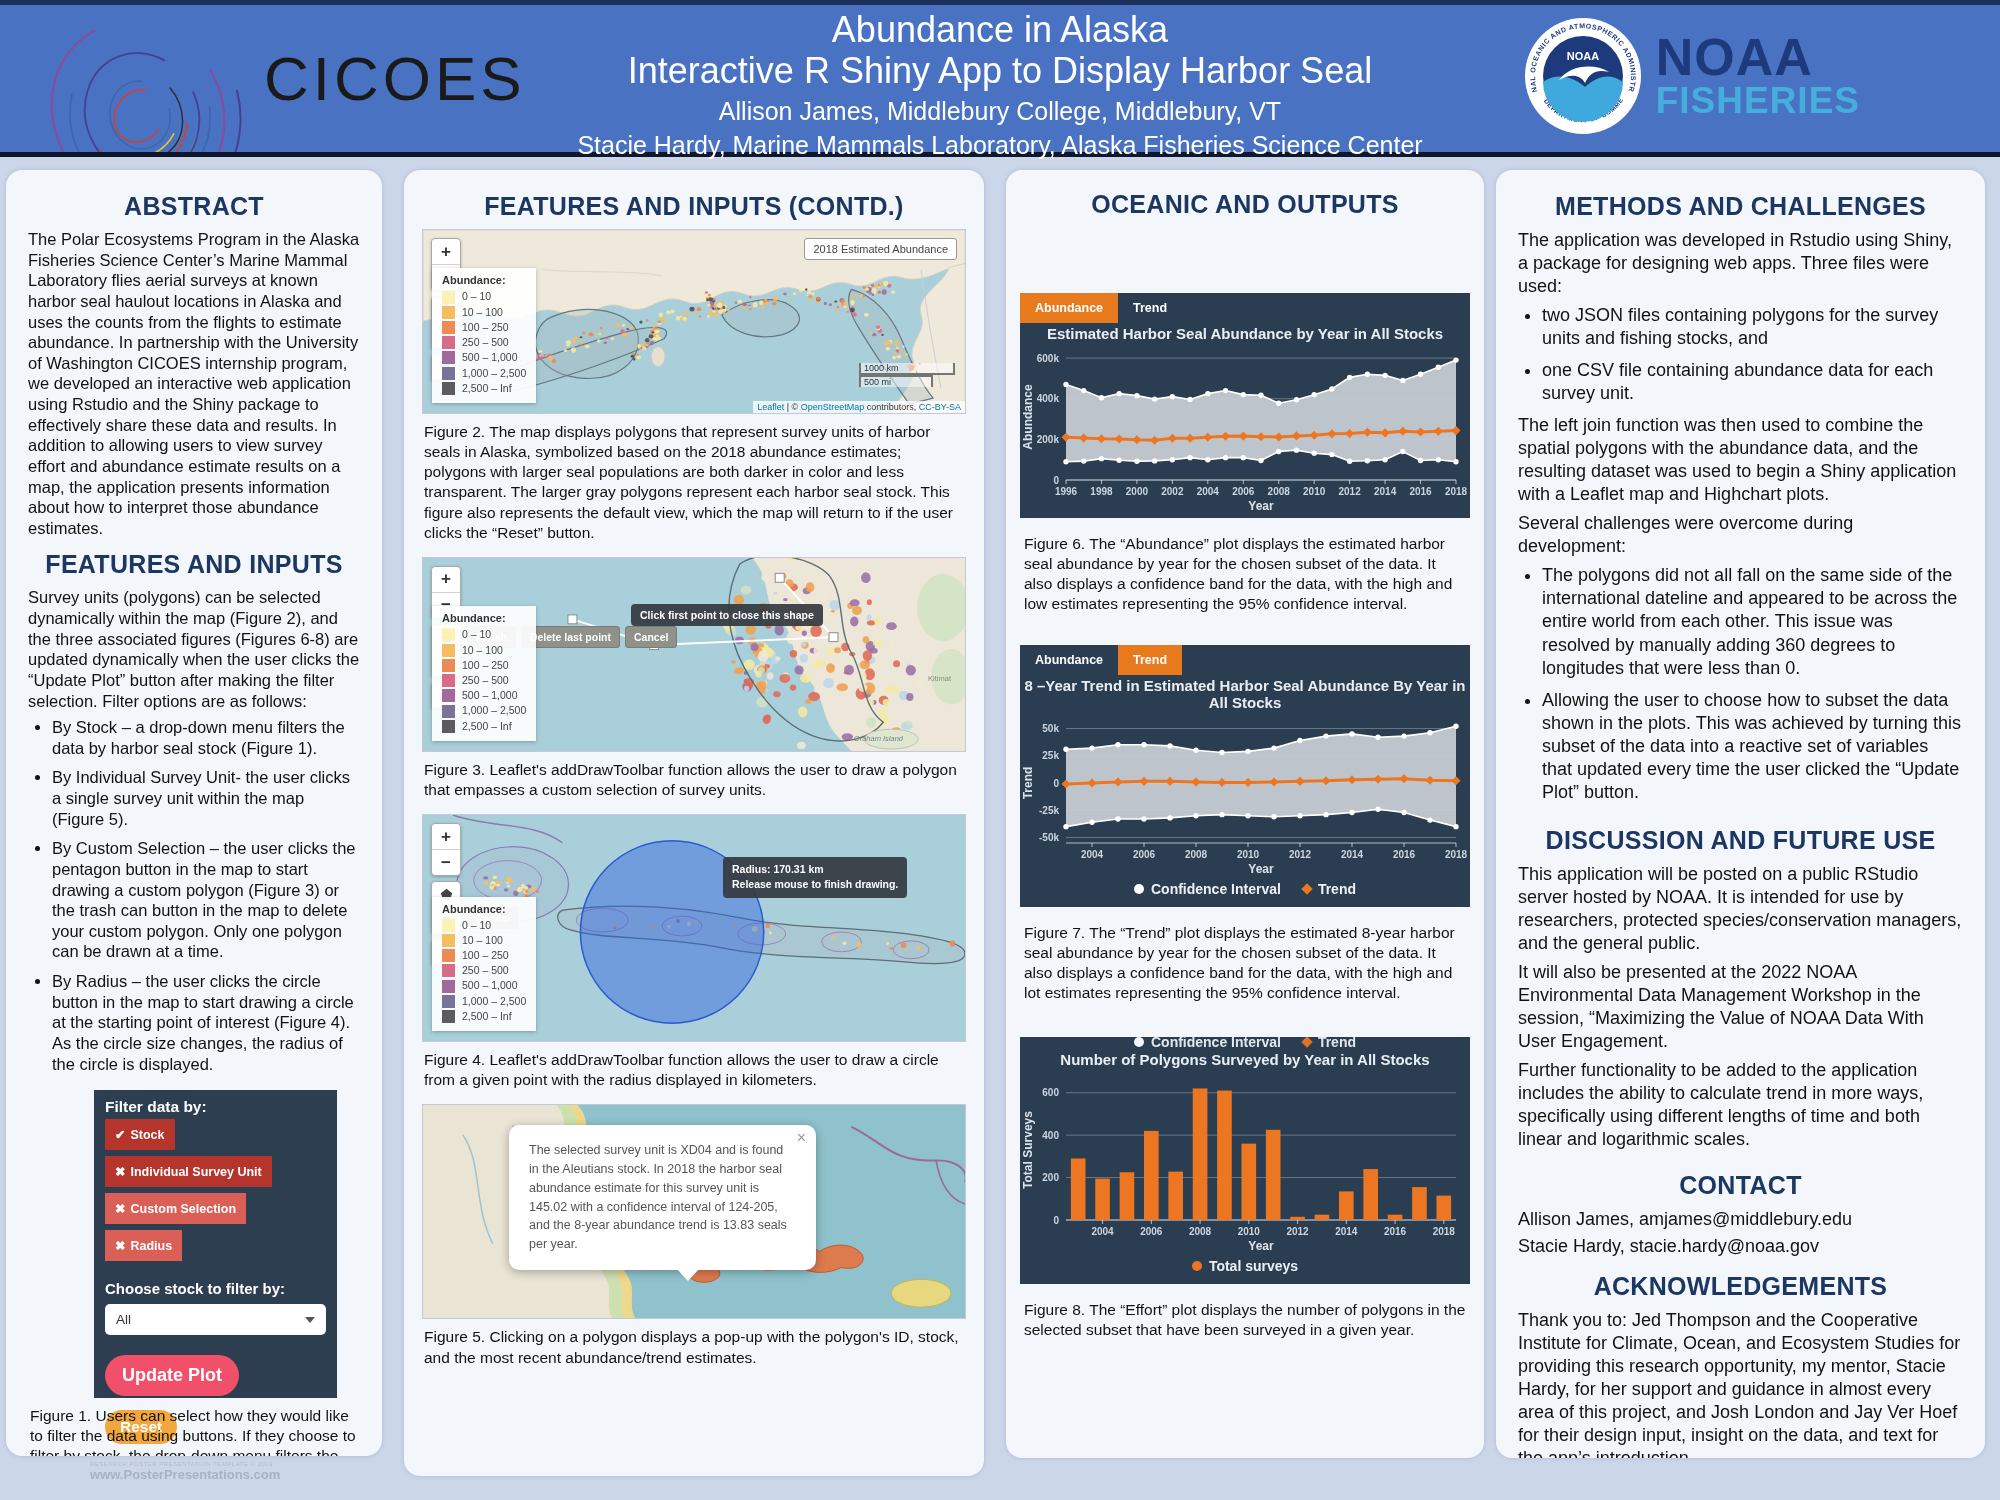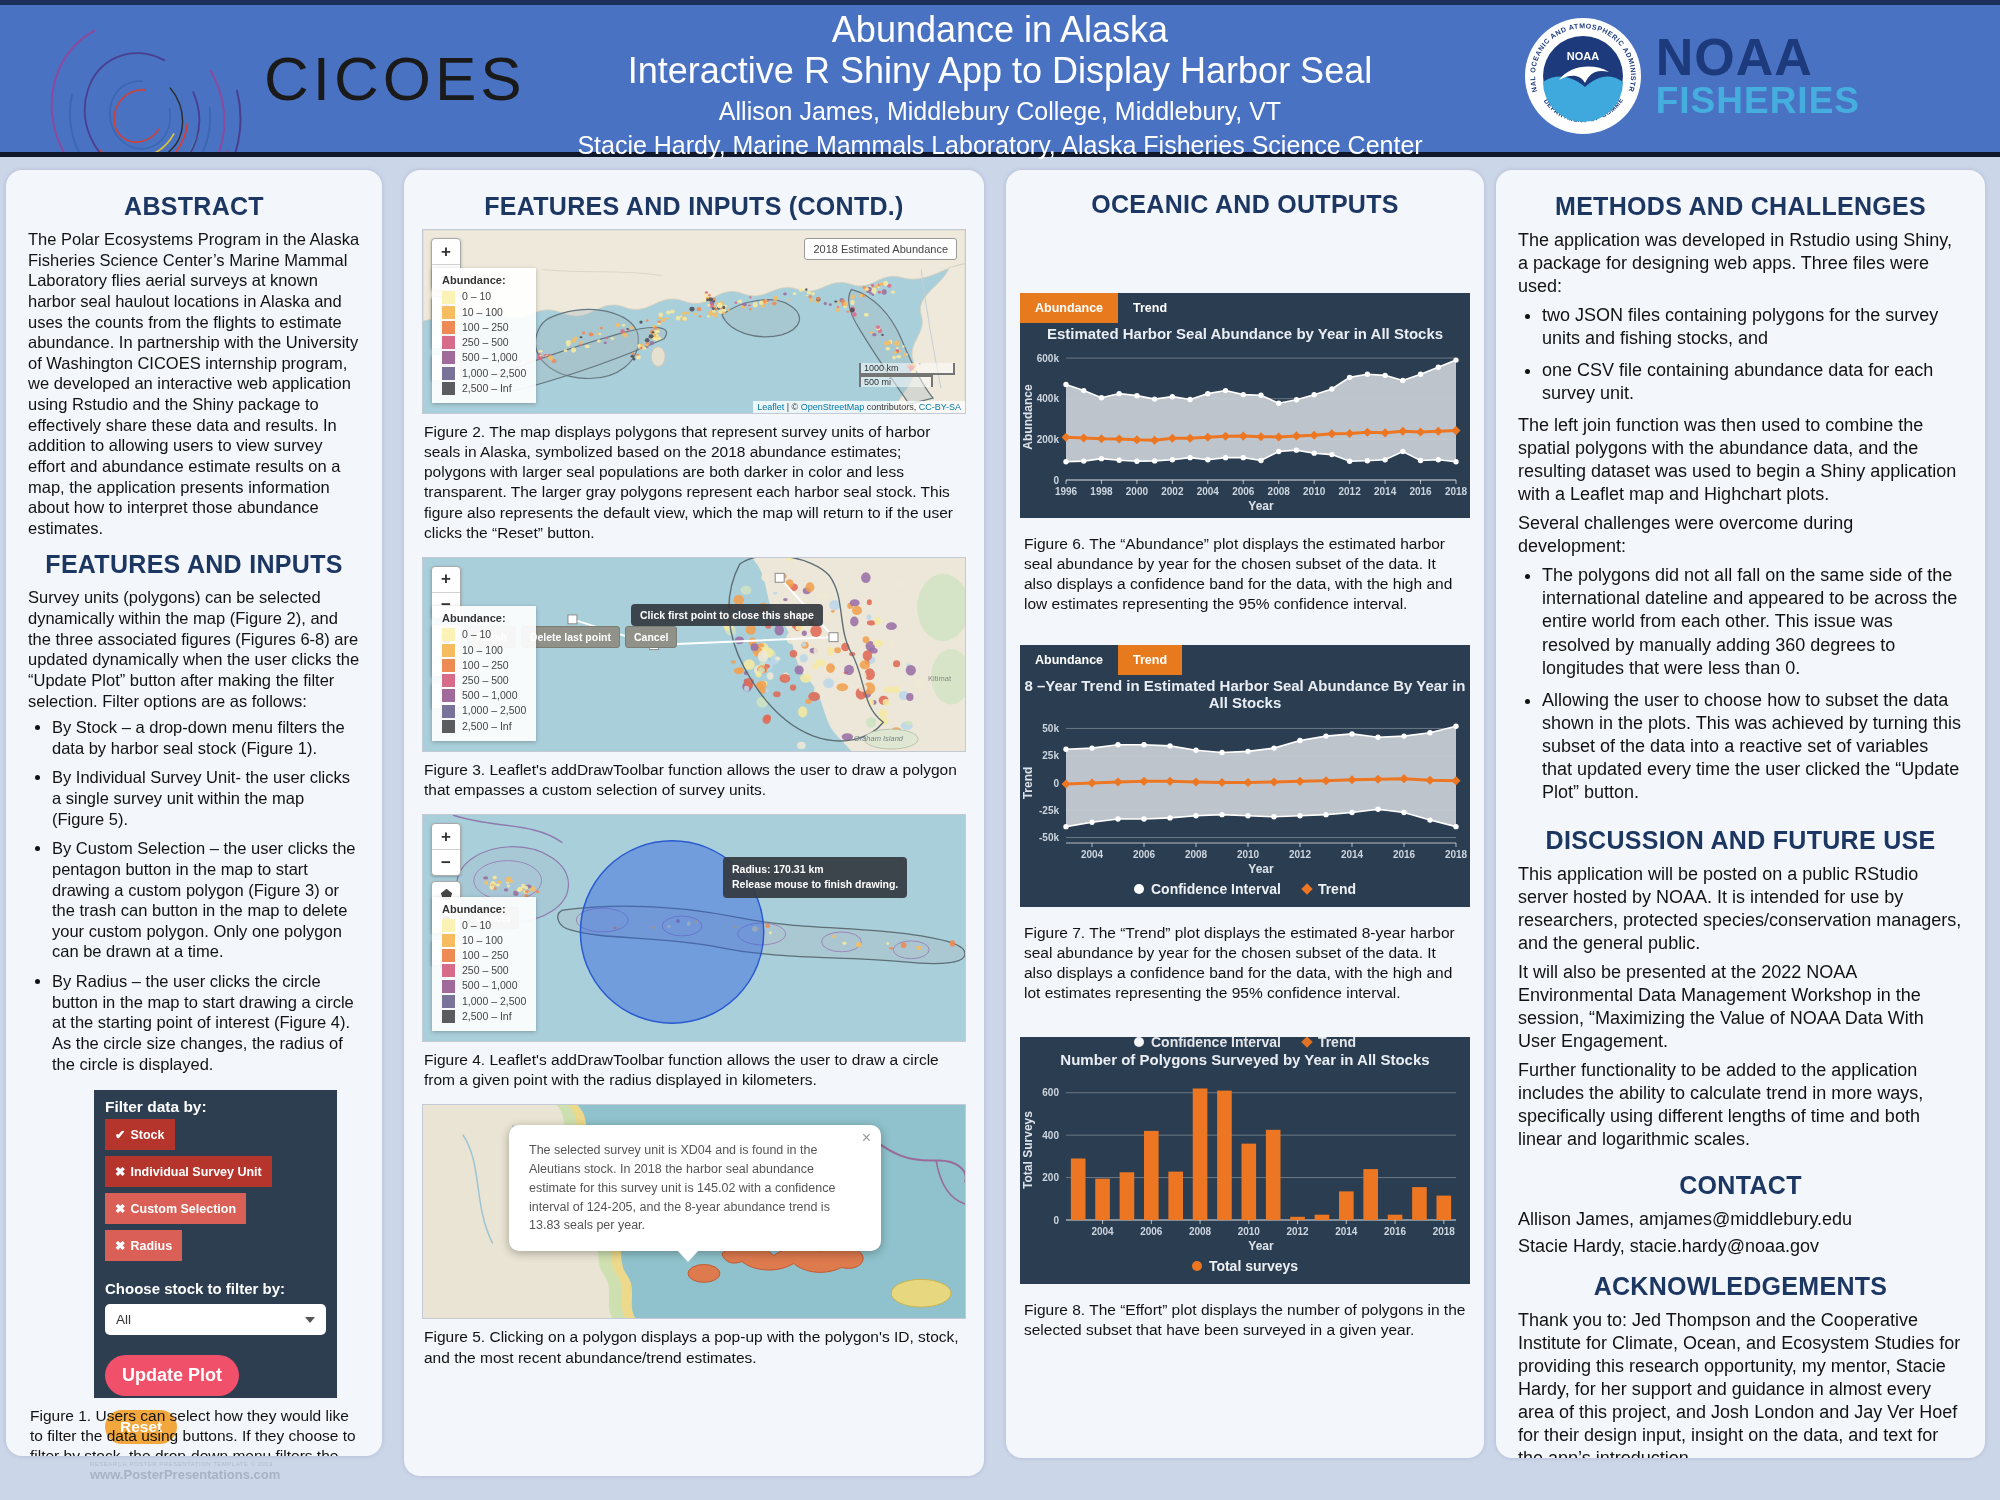--- a/index.html
+++ b/index.html
@@ -59,21 +59,21 @@
   .scalebar{position:absolute;right:10px;bottom:26px;}
   .scalebar .sb{border:2px solid #757575;border-top:none;color:#333;font-size:9px;line-height:10px;padding:0 3px;background:rgba(255,255,255,.5);}
   .sb-km{width:86px;}
   .sb-mi{width:64px;border-top:2px solid #757575 !important;border-bottom:none !important;}
   .attrib{position:absolute;right:0;bottom:0;background:rgba(255,255,255,.78);font-size:9px;color:#333;padding:1px 4px;}
   .attrib .lnk{color:#0078a8;}
   .gray-toolbar{position:absolute;display:flex;gap:5px;}
   .gtb{background:#90928a;border:1px solid #7b7d74;color:#fff;font-size:10.5px;font-weight:bold;padding:4px 8px;border-radius:3px;}
   .map-tip{position:absolute;background:rgba(52,58,64,.92);color:#fff;font-size:10.5px;font-weight:bold;padding:5px 9px;border-radius:4px;white-space:nowrap;}
   .map-tip .tline{line-height:1.45;}
-  .popup{position:absolute;left:86px;top:20px;width:372px;background:#fff;border-radius:10px;box-shadow:0 2px 10px rgba(0,0,0,.3);padding:16px 20px;box-sizing:border-box;}
+  .popup{position:absolute;left:86px;top:20px;width:307px;background:#fff;border-radius:10px;box-shadow:0 2px 10px rgba(0,0,0,.3);padding:16px 20px;box-sizing:border-box;}
   .popup-text{font-size:12.5px;color:#555;line-height:1.5;}
   .popup-close{position:absolute;right:10px;top:4px;font-size:16px;color:#9a9a9a;}
   .popup-ptr{position:absolute;left:168px;bottom:-11px;width:0;height:0;border-left:11px solid transparent;border-right:11px solid transparent;border-top:12px solid #fff;}
 
   
   .hc-panel{background:#2b3d50;width:100%;box-sizing:border-box;padding:0 0 4px 0;margin-top:2px;}
   .hc-tabs{display:flex;align-items:stretch;}
   .hc-tab{padding:8px 15px;font-size:12.5px;font-weight:bold;color:#fff;}
   .hc-tab.active{background:#e87a1e;}
   .hc-title{text-align:center;color:#e9eef4;font-weight:bold;font-size:15px;padding:2px 0 4px;}

